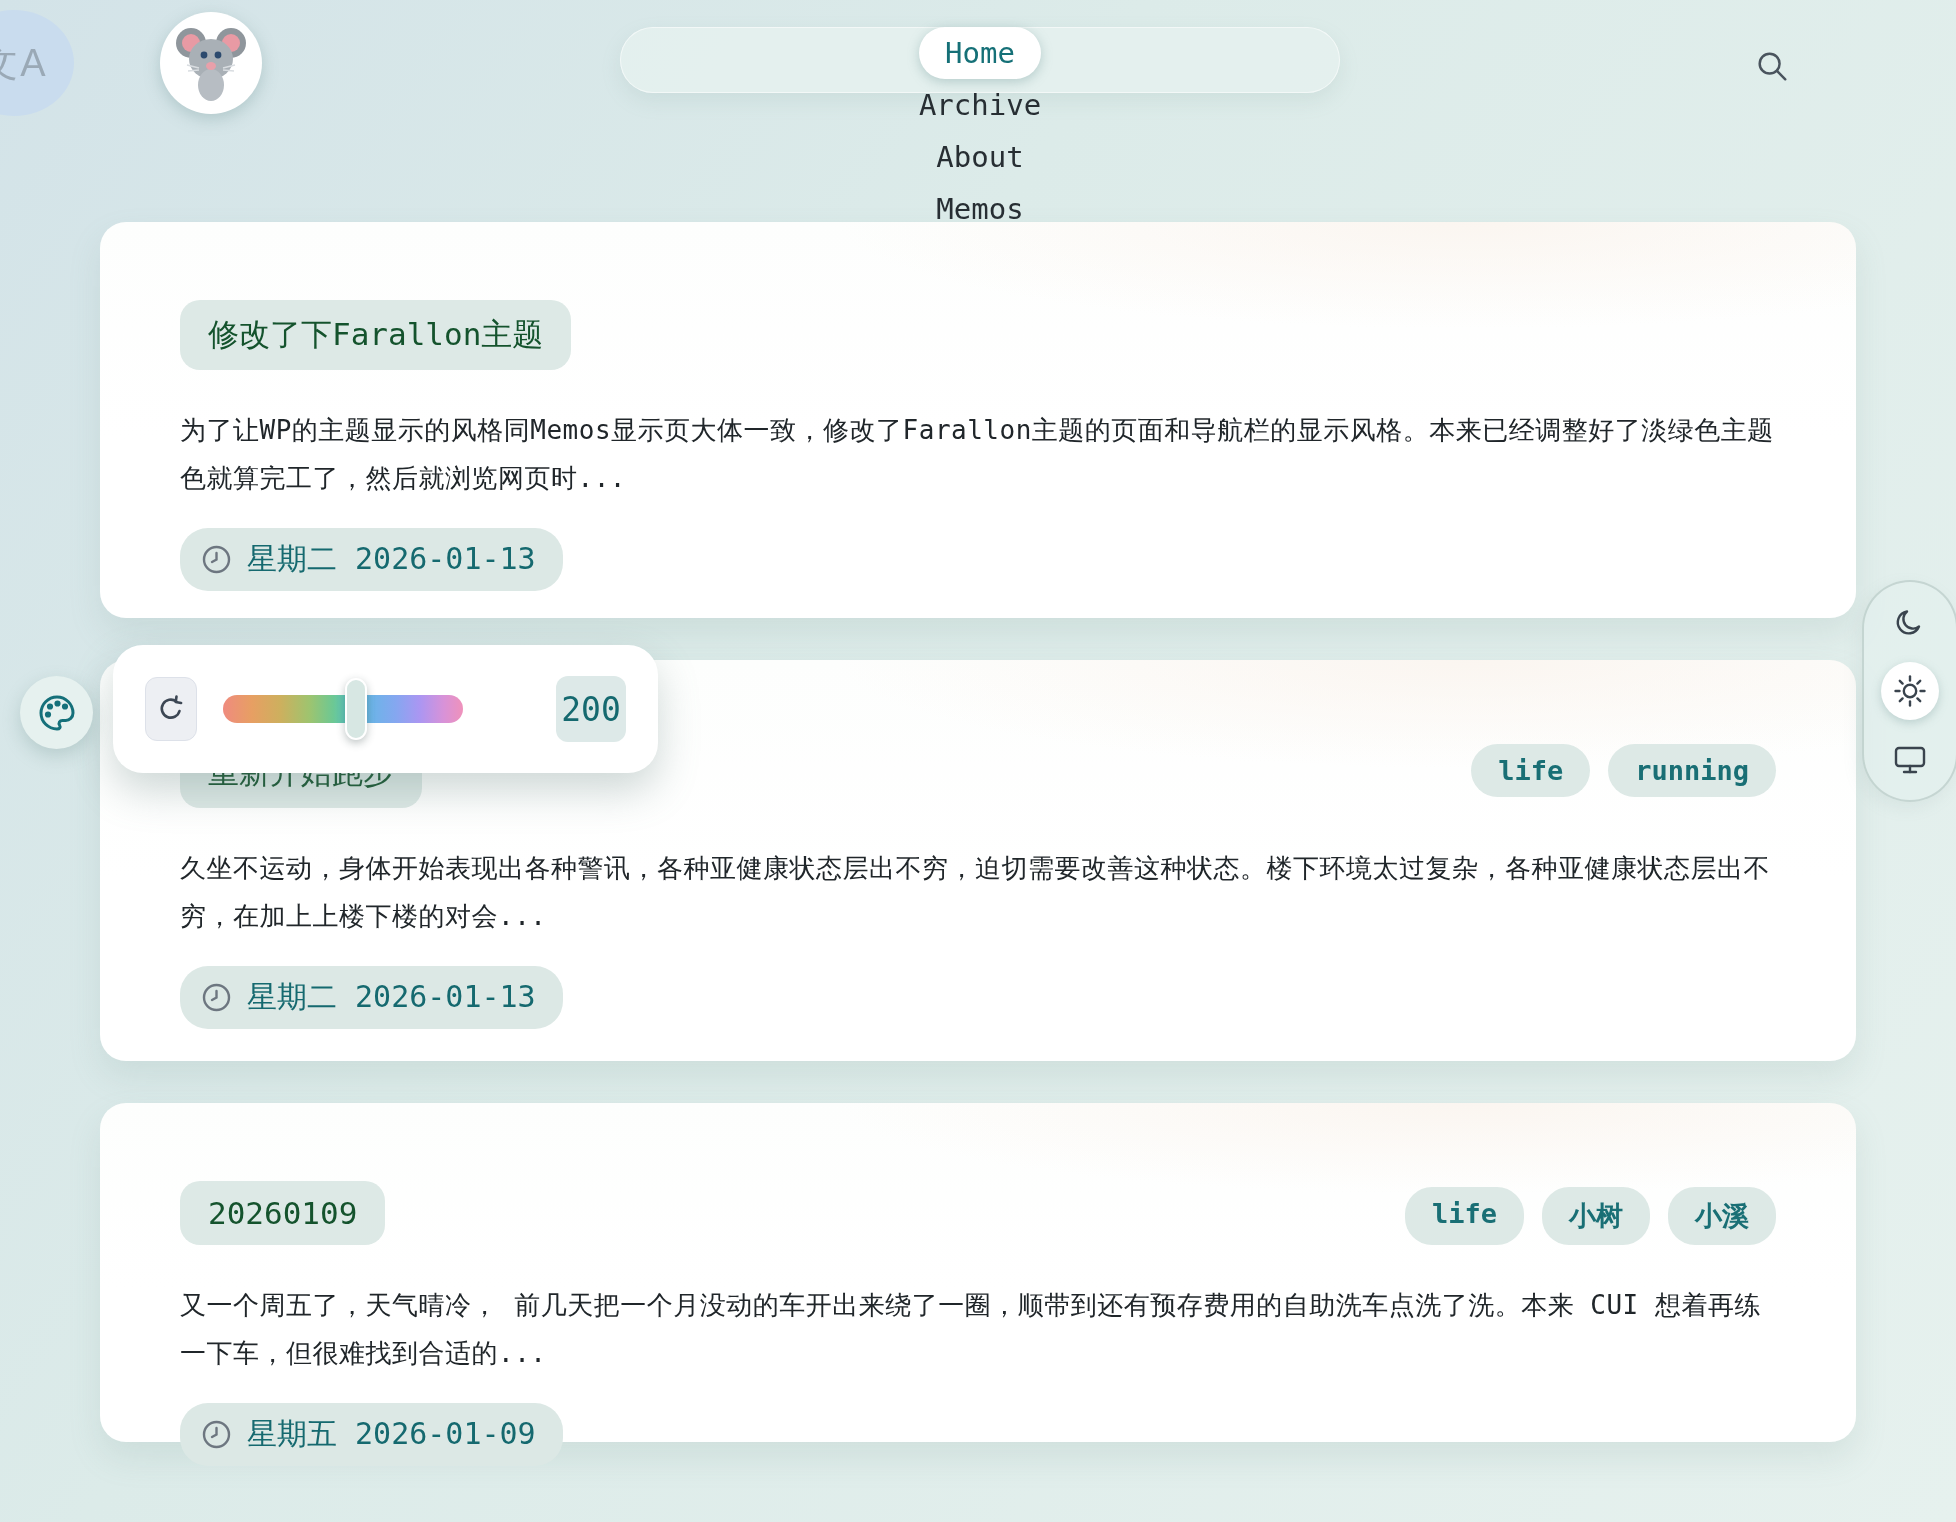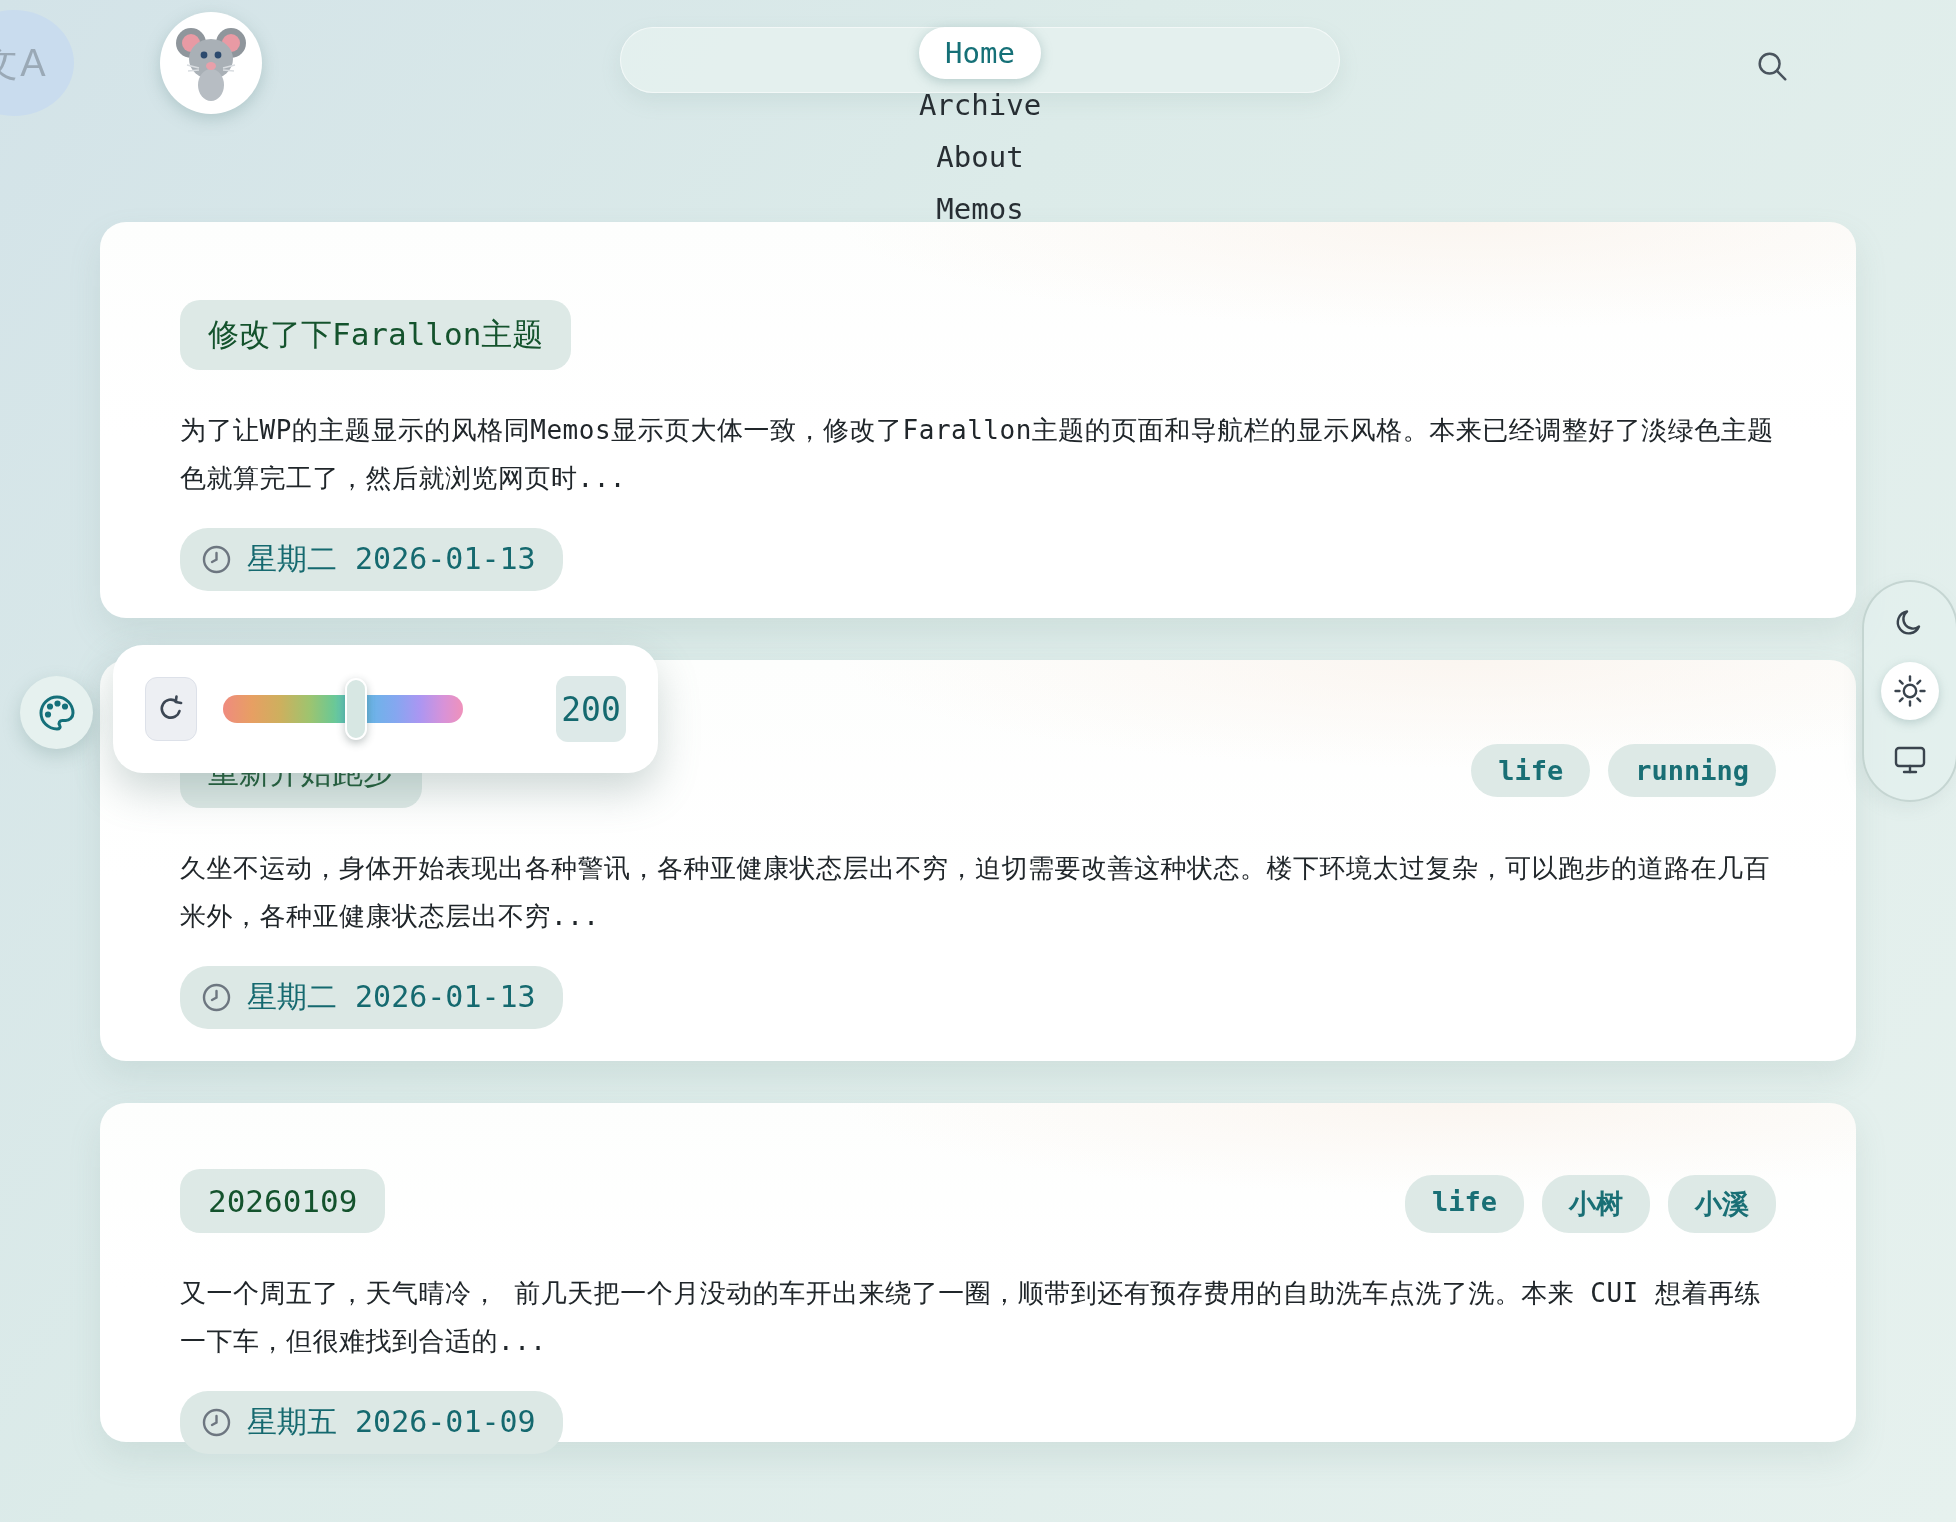--- a/index.html
+++ b/index.html
@@ -39,21 +39,21 @@
   .card{
     position:absolute; left:100px; width:1756px; box-sizing:border-box;
     background:
       radial-gradient(60% 45% at 78% 0%, rgba(250,242,235,.7) 0%, rgba(255,255,255,0) 60%),
       linear-gradient(180deg,#fdfefd 0%,#ffffff 55%);
     border-radius:26px; box-shadow:0 16px 32px rgba(125,155,150,.16);
     padding:78px 80px 0 80px; display:flex; flex-direction:column; align-items:flex-start;
   }
   .card-1{ top:222px; height:396px; }
   .card-2{ top:660px; height:401px; }
-  .card-3{ top:1103px; height:339px;justify-content:center; }
+  .card-3{ top:1103px; height:339px; }
   .card-head{ width:100%; display:flex; justify-content:space-between; align-items:flex-start; }
   .title-pill{
     font-size:31px; color:#14532d; background:#dde9e6; padding:14px 28px;
     border-radius:20px; white-space:nowrap; text-decoration:none;
   }
   .tags{ display:flex; gap:18px; margin-top:6px; }
   .tag{
     font-size:27px; color:#196f75; background:#dde9e6; padding:11px 27px;
     border-radius:27px; white-space:nowrap; text-decoration:none;font-weight:bold;
   }
@@ -167,21 +167,21 @@
   </article>
 
   <article class="card card-2">
     <div class="card-head">
       <a class="title-pill">重新开始跑步</a>
       <div class="tags">
         <a class="tag">life</a>
         <a class="tag">running</a>
       </div>
     </div>
-    <p class="excerpt">久坐不运动，身体开始表现出各种警讯，各种亚健康状态层出不穷，迫切需要改善这种状态。楼下环境太过复杂，可以跑步的道路在几百米外，各种亚健康状态层出不穷...</p>
+    <p class="excerpt">久坐不运动，身体开始表现出各种警讯，各种亚健康状态层出不穷，迫切需要改善这种状态。楼下环境太过复杂，各种亚健康状态层出不穷，在加上上楼下楼的对会...</p>
     <div class="date-badge">
       <svg width="31" height="31" viewBox="0 0 31 31" fill="none" stroke="#6d7680" stroke-width="2.4" stroke-linecap="round">
         <circle cx="15.5" cy="15.5" r="12.5"></circle>
         <path d="M15.5 9 v6.5 l-4.5 2.5"></path>
       </svg>
       <span class="date-text">星期二 2026-01-13</span>
     </div>
   </article>
 
   <article class="card card-3">

